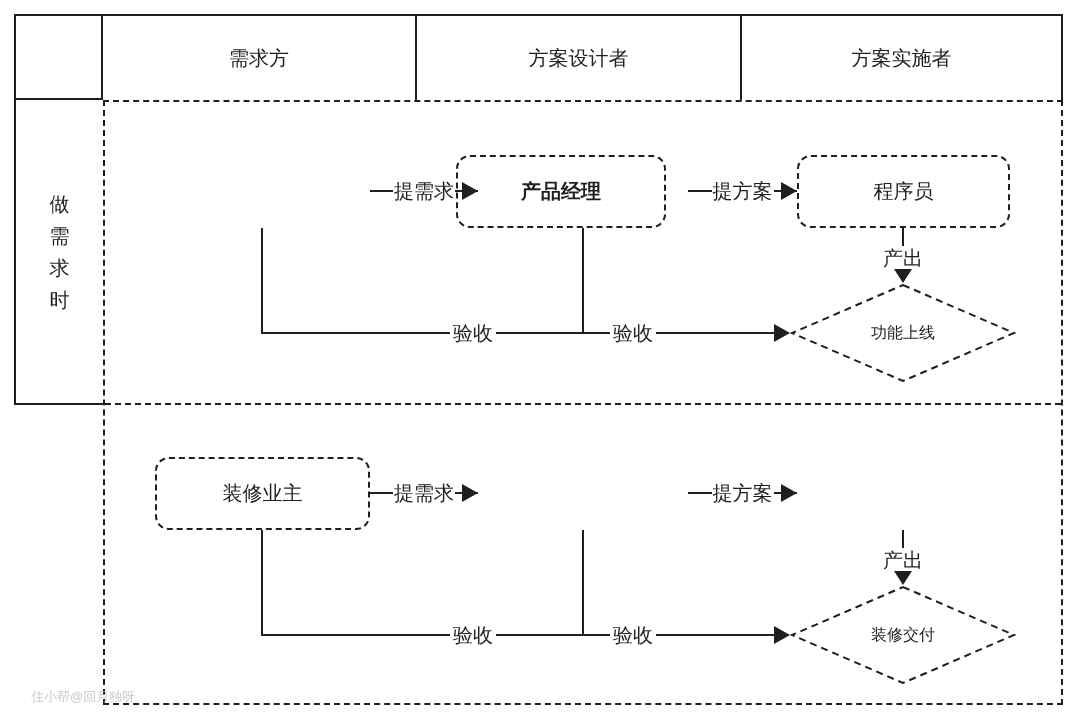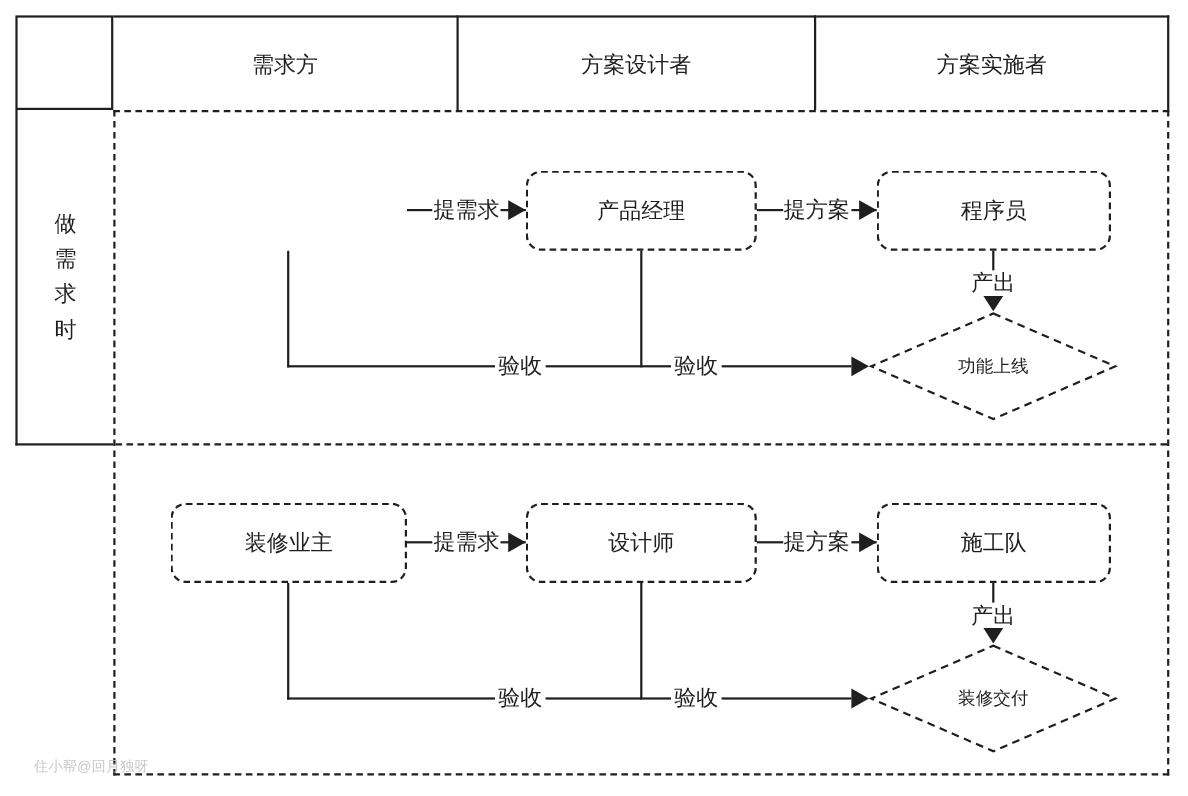--- a/index.html
+++ b/index.html
@@ -57,21 +57,21 @@
     <span>方案实施者</span>
   </div>
 
   <div class="abs row-label-cell" style="left:14px;top:100px;width:89px;height:305px;">
     <div class="row-label-text">做需求时</div>
   </div>
 
   <div class="abs content-region" style="left:103px;top:100px;width:960px;height:605px;"></div>
   <div class="abs lane-divider" style="left:105px;top:403px;width:956px;"></div>
 
-  <div class="abs node" style="left:478px;top:155px;width:210px;height:73px;">
+  <div class="abs node" style="left:456px;top:155px;width:210px;height:73px;font-weight:bold;">
     <span>产品经理</span>
   </div>
   <div class="abs node" style="left:797px;top:155px;width:213px;height:73px;">
     <span>程序员</span>
   </div>
 
   <div class="abs edge" style="left:370px;top:179px;width:108px;height:24px;">
     <div class="edge-line"></div>
     <span class="edge-label">提需求</span>
   </div>
@@ -97,26 +97,20 @@
   <div class="abs diamond-wrap" style="left:790px;top:283px;width:226px;height:100px;">
     <svg width="226" height="100">
       <polygon points="113,2 224,50 113,98 2,50" fill="#ffffff" stroke="#1f1f1f" stroke-width="2" stroke-dasharray="7 5"></polygon>
     </svg>
     <span class="diamond-text">功能上线</span>
   </div>
 
   <div class="abs node" style="left:155px;top:457px;width:215px;height:73px;">
     <span>装修业主</span>
   </div>
-  <div class="abs node" style="left:478px;top:457px;width:210px;height:73px;">
-    <span>设计师</span>
-  </div>
-  <div class="abs node" style="left:797px;top:457px;width:213px;height:73px;">
-    <span>施工队</span>
-  </div>
 
   <div class="abs edge" style="left:370px;top:481px;width:108px;height:24px;">
     <div class="edge-line"></div>
     <span class="edge-label">提需求</span>
   </div>
   <div class="abs arrow-right" style="left:462px;top:484px;"></div>
 
   <div class="abs edge" style="left:688px;top:481px;width:109px;height:24px;">
     <div class="edge-line"></div>
     <span class="edge-label">提方案</span>

